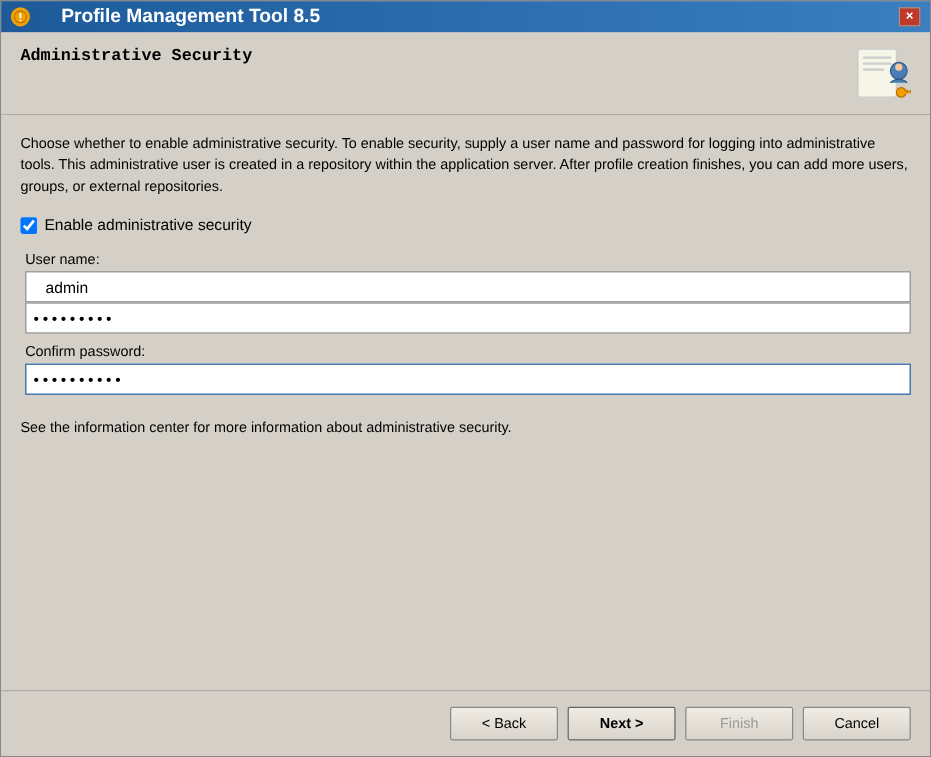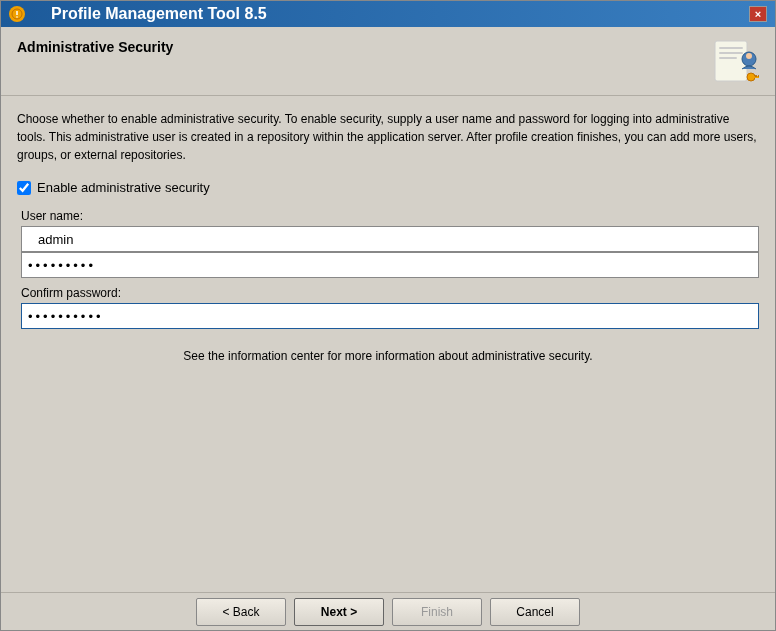--- a/index.html
+++ b/index.html
@@ -65,20 +65,21 @@
       justify-content: center;
       font-weight: bold;
     }
     .header-bar {
       background: #d4d0c8;
       padding: 12px 16px 8px 16px;
       display: flex;
       align-items: flex-start;
       justify-content: space-between;
       border-bottom: 1px solid #b0aca4;
+      font-family: Liberation Mono, monospace;
     }
     .header-title {
       font-size: 14px;
       font-weight: bold;
       color: #000;
     }
     .header-icon {
       width: 48px;
       height: 48px;
       position: relative;
@@ -135,38 +136,37 @@
       background: white;
       padding: 2px 6px;
       font-size: 13px;
       outline: none;
       letter-spacing: 3px;
     }
     .info-text {
       margin-top: 20px;
       font-size: 12px;
       color: #000;
-      text-align: center;
     }
     .info-link {
       color: #1a5fa8;
       text-decoration: none;
       font-size: 12px;
       cursor: pointer;
       display: block;
       margin-top: 4px;
     }
     .bottom-bar {
       background: #d4d0c8;
       border-top: 1px solid #b0aca4;
       padding: 10px 16px;
       display: flex;
-      justify-content: center;
+      justify-content: flex-end;
       gap: 8px;
-      height: 38px;
+      height: 55px;
       align-items: center;
     }
     .btn {
       min-width: 90px;
       height: 28px;
       padding: 0 16px;
       font-size: 12px;
       cursor: pointer;
       background: linear-gradient(to bottom, #f0ece4, #d8d4cc);
       border: 1px solid #888;

